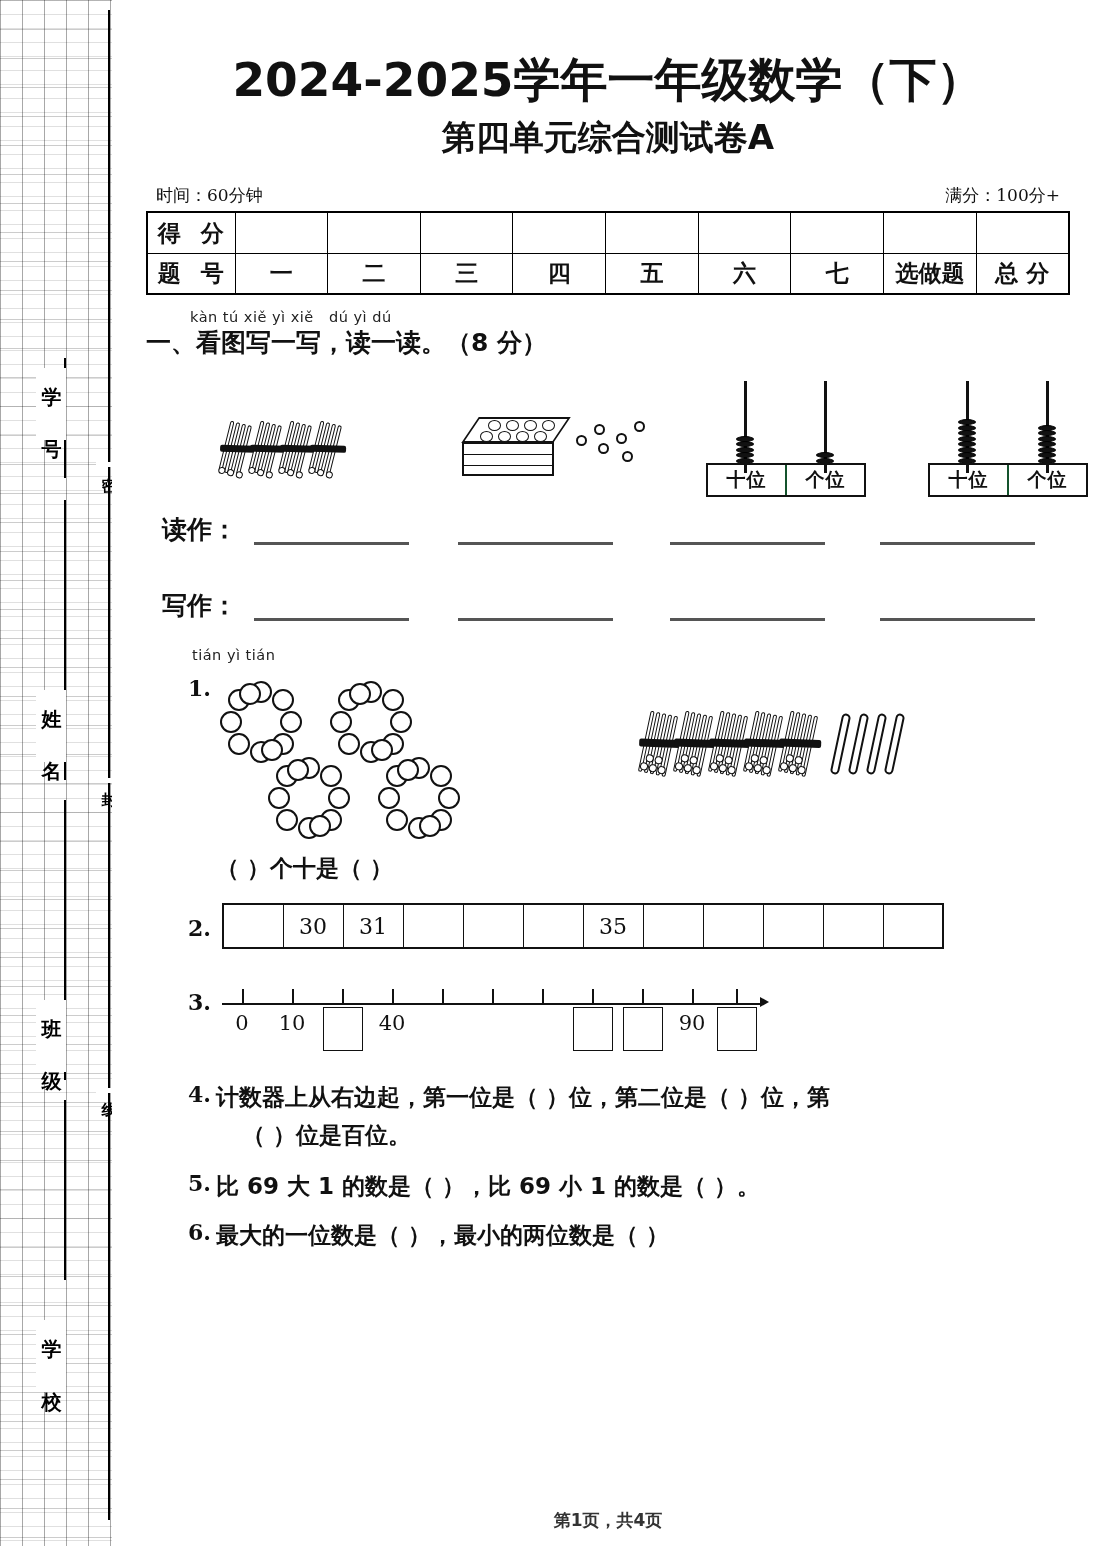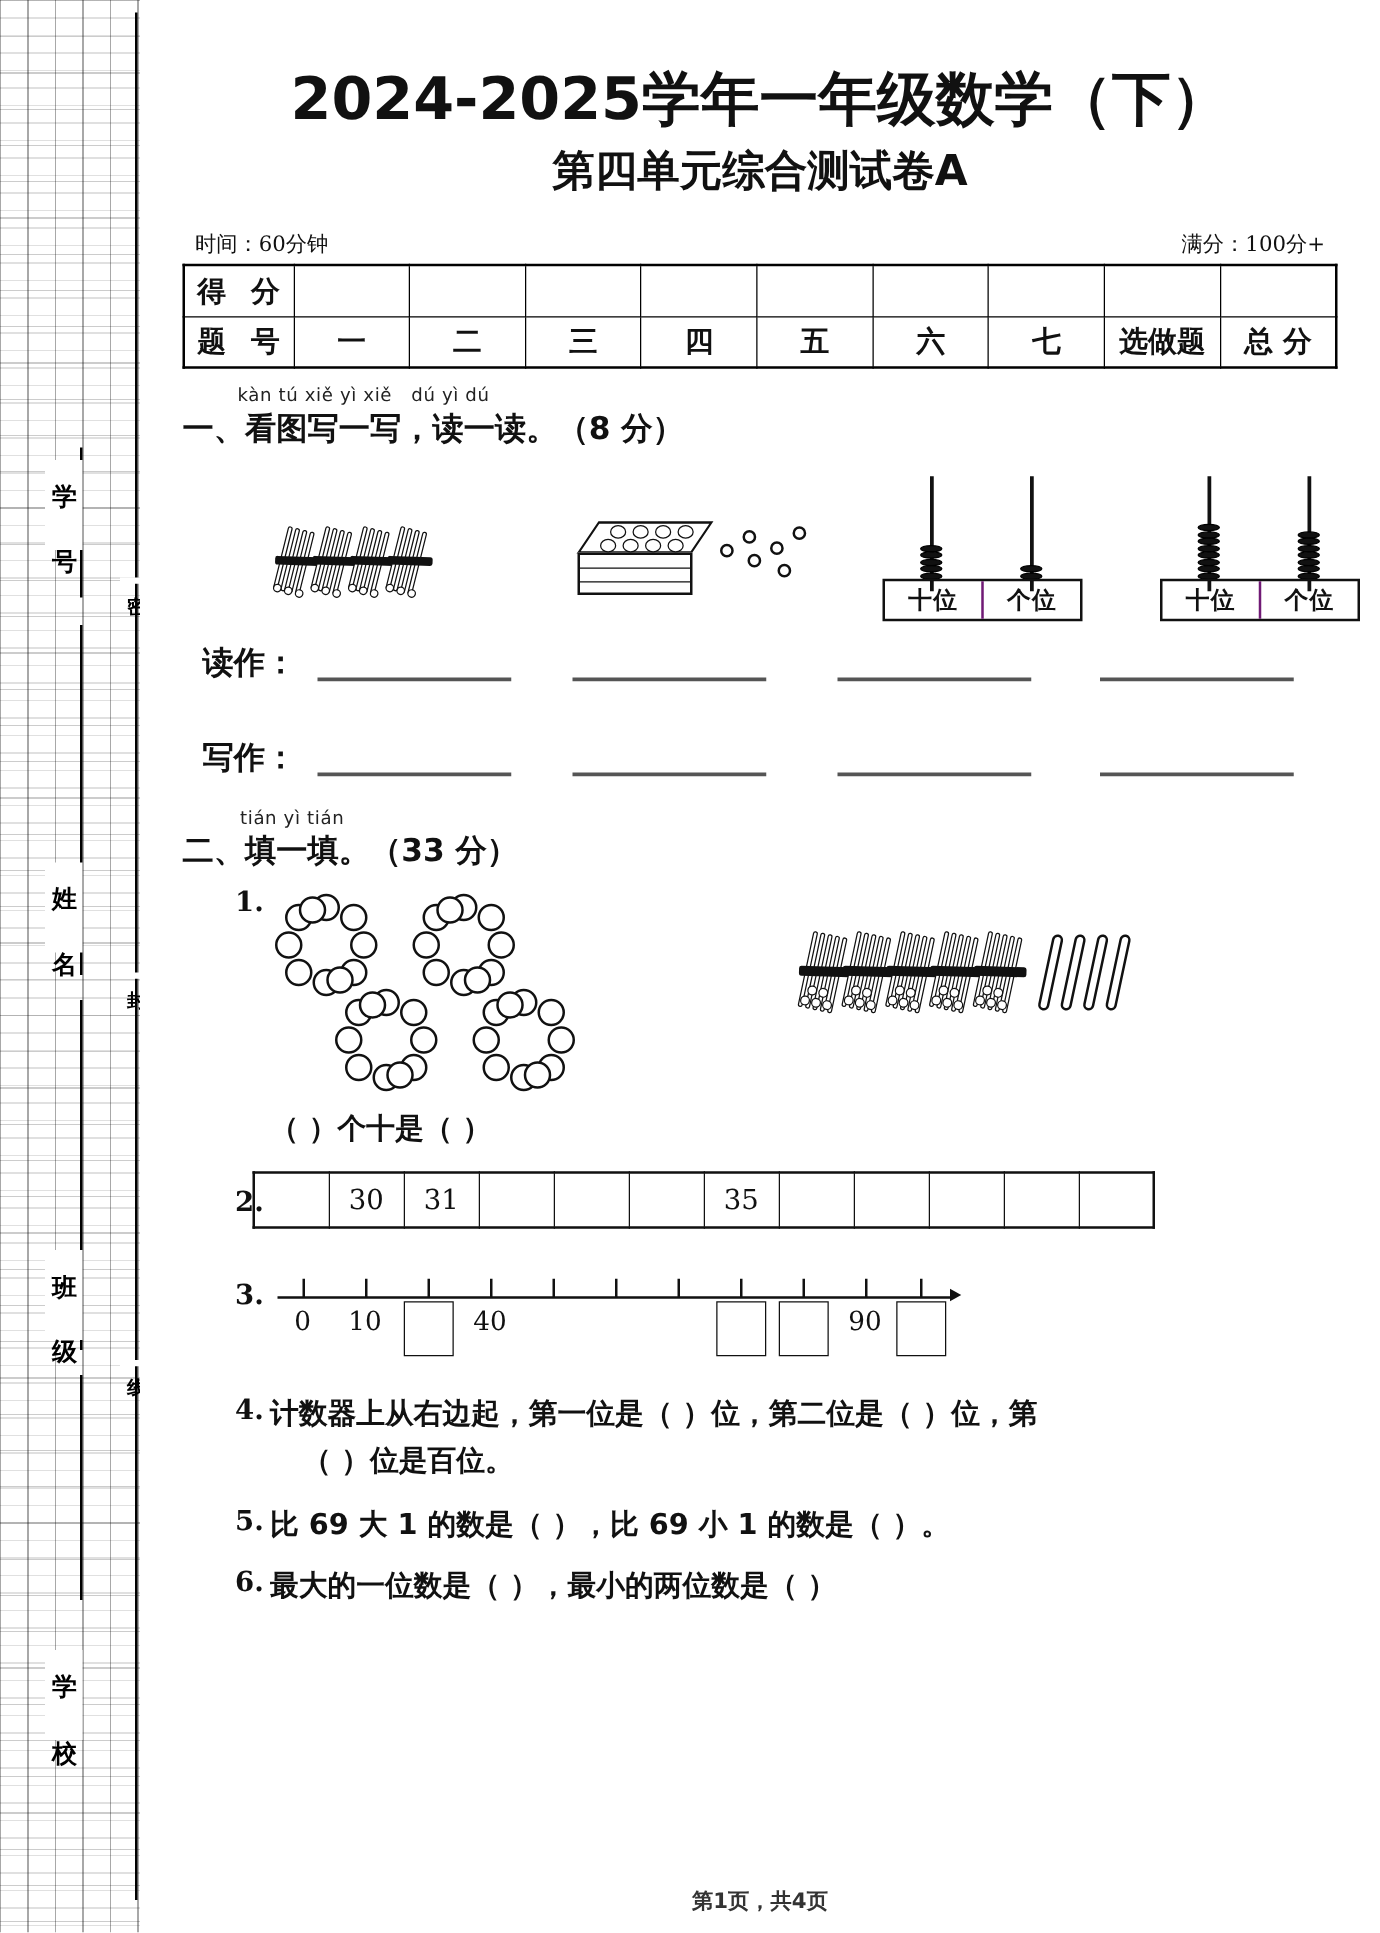--- a/index.html
+++ b/index.html
@@ -161,21 +161,21 @@
     border:1px solid #000;
   }
   .counter .base{
     position:absolute; left:0; bottom:0; width:160px; height:34px;
     border:2px solid #111; display:flex;
   }
   .counter .base div{
     flex:1; display:flex; align-items:center; justify-content:center;
     font-size:19px; font-weight:bold; letter-spacing:1px;
   }
-  .counter .base div:first-child{ border-right:2px solid #701a75; }
+  .counter .base div:first-child{ border-right:2px solid #14532d; }
 
   
   .ans-line-row{
     position:relative; height:50px; margin-left:16px;
   }
   .ans-label{
     position:absolute; left:0; top:4px; font-size:25px; font-weight:bold;
   }
   .blankline{
     position:absolute; top:33px; height:0; border-bottom:3px solid #555;
@@ -466,21 +466,20 @@
       <span class="ans-label">写作：</span>
       <span class="blankline" style="left:92px; width:155px;"></span>
       <span class="blankline" style="left:296px; width:155px;"></span>
       <span class="blankline" style="left:508px; width:155px;"></span>
       <span class="blankline" style="left:718px; width:155px;"></span>
     </div>
   </div>
 
   <div class="sec-block" style="margin-top:12px;">
     <div class="pinyin" style="margin-left:46px;">tián yì tián</div>
-    <div class="sec-title">二、填一填。（33 分）</div>
 
     <div style="position:relative; height:200px; margin-top:12px;">
       <span class="qnum" style="position:absolute; left:42px; top:0;">1.</span>
 
       <div style="position:absolute; left:72px; top:6px;">
         <span class="ring"><span style="left:32px;top:0"></span><span style="left:54px;top:8px"></span><span style="left:62px;top:30px"></span><span style="left:54px;top:52px"></span><span style="left:32px;top:60px"></span><span style="left:10px;top:52px"></span><span style="left:2px;top:30px"></span><span style="left:10px;top:8px"></span><span style="left:21px;top:2px"></span><span style="left:43px;top:58px"></span></span>
       </div>
       <div style="position:absolute; left:182px; top:6px;">
         <span class="ring"><span style="left:32px;top:0"></span><span style="left:54px;top:8px"></span><span style="left:62px;top:30px"></span><span style="left:54px;top:52px"></span><span style="left:32px;top:60px"></span><span style="left:10px;top:52px"></span><span style="left:2px;top:30px"></span><span style="left:10px;top:8px"></span><span style="left:21px;top:2px"></span><span style="left:43px;top:58px"></span></span>
       </div>
@@ -561,21 +560,21 @@
         <span class="single-stick"></span>
         <span class="single-stick"></span>
         <span class="single-stick"></span>
       </div>
 
       <div class="fill-text" style="position:absolute; left:70px; top:178px;">（      ）个十是（        ）</div>
     </div>
 
     <div style="position:relative; height:56px; margin-top:28px;">
       <span class="qnum" style="position:absolute; left:42px; top:12px;">2.</span>
-      <table class="seq" style="position:absolute; left:56px; top:0;">
+      <table class="seq" style="position:absolute; left:76px; top:0;">
         <tbody>
             <tr>
           <td></td>
           <td>30</td>
           <td>31</td>
           <td></td>
           <td></td>
           <td></td>
           <td>35</td>
           <td></td>

